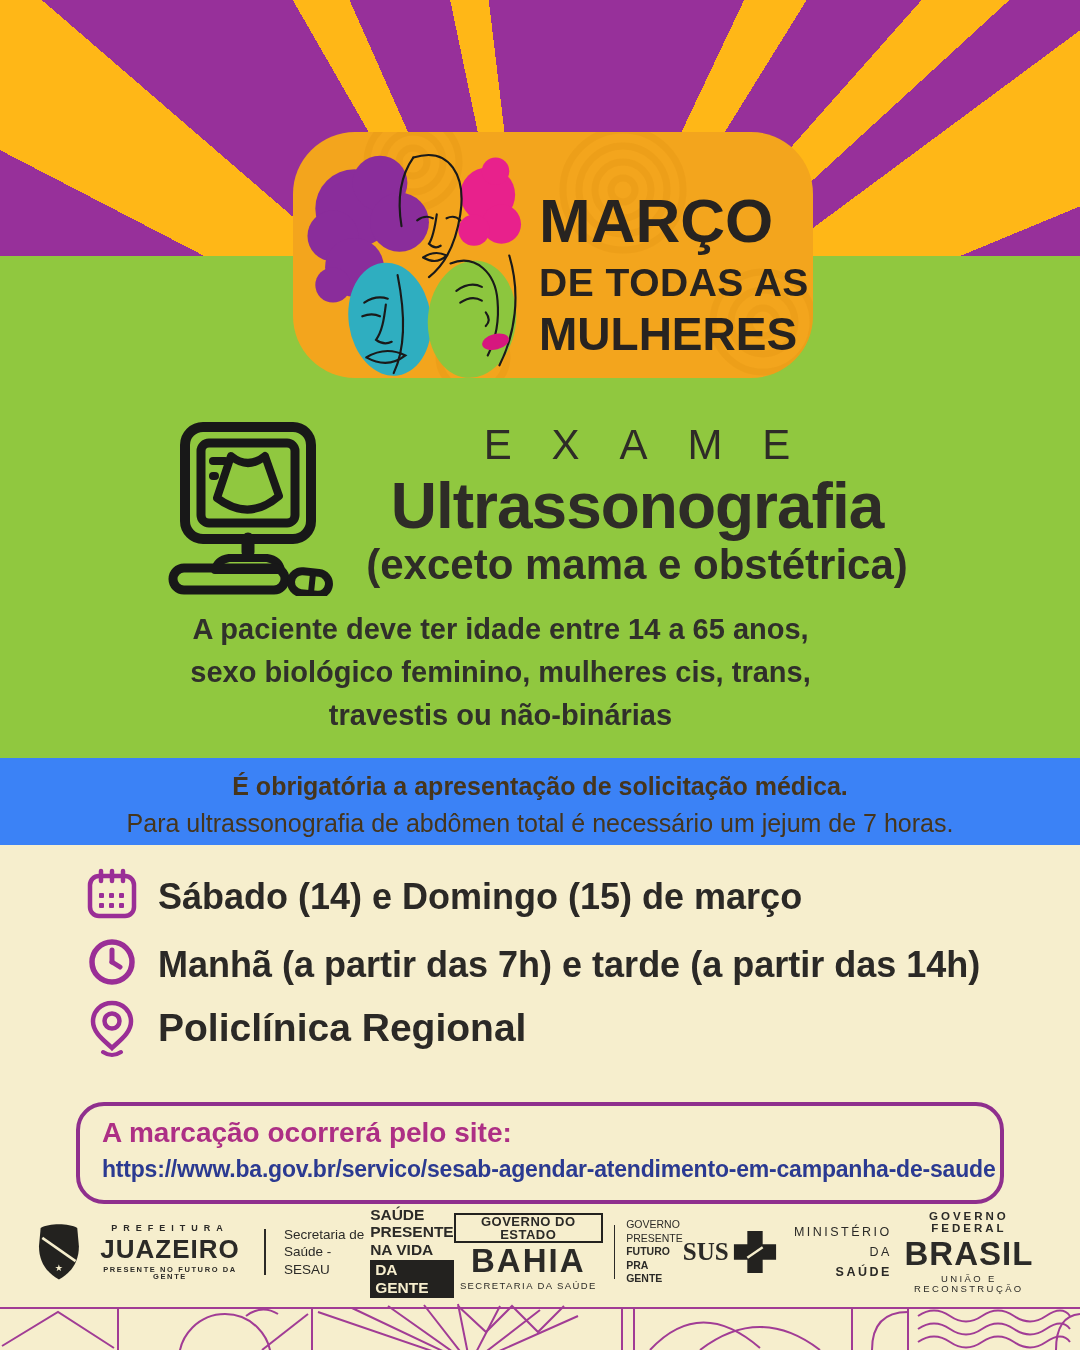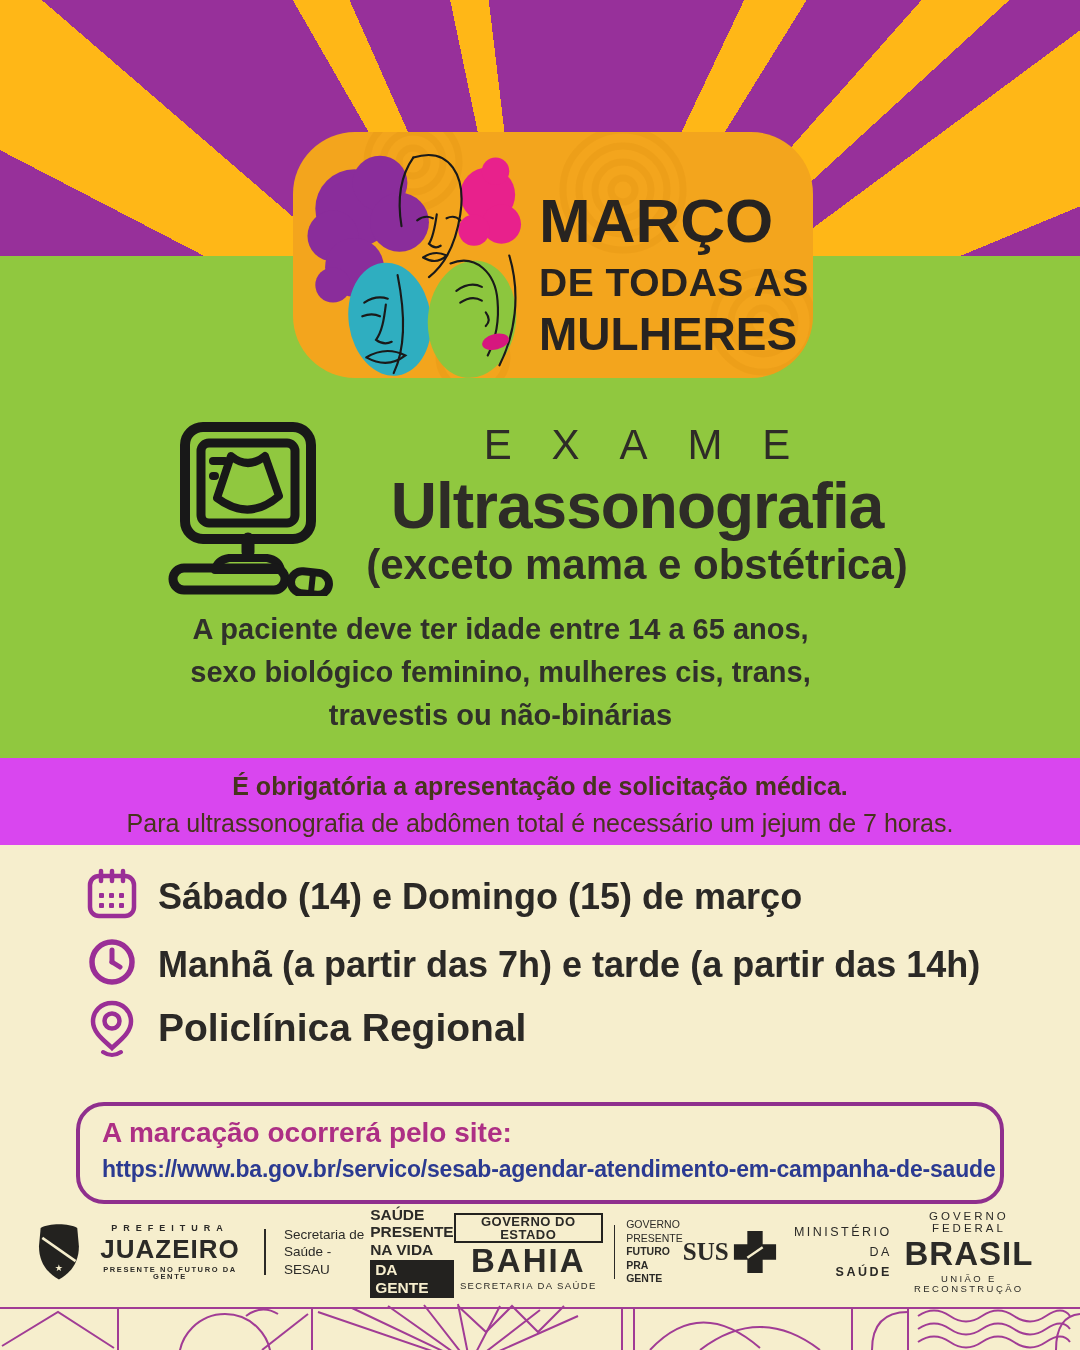--- a/index.html
+++ b/index.html
@@ -39,21 +39,21 @@
   .green{left:0;top:256px;width:1080px;height:502px;background:#90C83F;}
   .exam-icon{left:163px;top:420px;}
   .exam-head{left:348px;top:424px;width:578px;text-align:center;color:#2E2C27;line-height:1;}
   .kicker{font-size:42px;font-weight:500;letter-spacing:.95em;text-indent:.95em;}
   .etitle{font-size:64px;font-weight:800;letter-spacing:-1px;margin-top:8px;}
   .esub{font-size:42px;font-weight:800;margin-top:6px;}
   .audience{left:0;top:608px;width:1001px;text-align:center;color:#30302B;
     font-size:29px;font-weight:700;line-height:1.48;}
 
   
-  .band{left:0;top:758px;width:1080px;height:87px;background:#d946ef;color:#46351C;
+  .band{left:0;top:758px;width:1080px;height:87px;background:#3b82f6;color:#46351C;
     text-align:center;box-sizing:border-box;padding-top:14px;}
   .band .b1{font-size:25px;font-weight:800;}
   .band .b2{font-size:25px;font-weight:400;margin-top:8px;}
 
   
   .cream{left:0;top:845px;width:1080px;height:505px;background:#F6EECD;}
   .row-text{color:#2B2926;font-weight:800;}
   .r1i{left:86px;top:868px;}  .r1t{left:158px;top:876px;font-size:36px;}
   .r2i{left:86px;top:936px;}  .r2t{left:158px;top:944px;font-size:36px;}
   .r3i{left:86px;top:1000px;} .r3t{left:158px;top:1006px;font-size:39px;text-align:center;}
@@ -83,21 +83,21 @@
     padding:0 5px;letter-spacing:.5px;}
   .ba-name{font-size:33px;font-weight:900;letter-spacing:2px;margin-top:1px;}
   .ba-sub{font-size:9.5px;letter-spacing:1.4px;margin-top:4px;}
   .ba-div{width:1.5px;height:54px;background:#2B2A27;}
   .ba-slog{font-size:10.5px;line-height:1.3;text-align:left;}
   .sus{display:flex;align-items:center;gap:3px;}
   .sus-label{font-size:25px;font-weight:800;font-family:Liberation Serif, serif;}
   .min{text-align:right;font-size:12.5px;letter-spacing:2.5px;line-height:1.6;}
   .min b{font-weight:800;}
   .br{text-align:center;line-height:1;}
-  .br-pre{font-size:11.5px;font-weight:400;letter-spacing:3px;}
+  .br-pre{font-size:11.5px;font-weight:700;letter-spacing:3px;}
   .br-name{font-size:33px;font-weight:900;letter-spacing:1px;margin-top:3px;}
   .br-sub{font-size:9.5px;letter-spacing:2.4px;margin-top:4px;}
 
   .strip{left:0;top:1302px;width:1080px;height:48px;}
 </style>
 </head>
 <body>
 
 <div id="poster">
 

